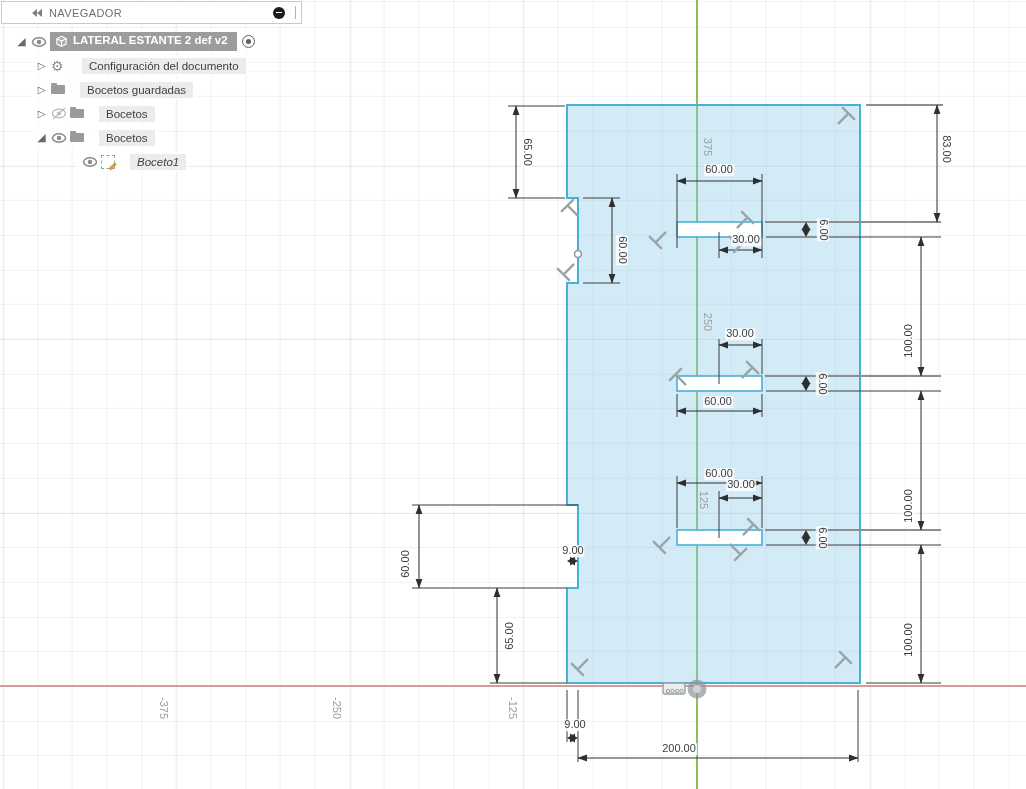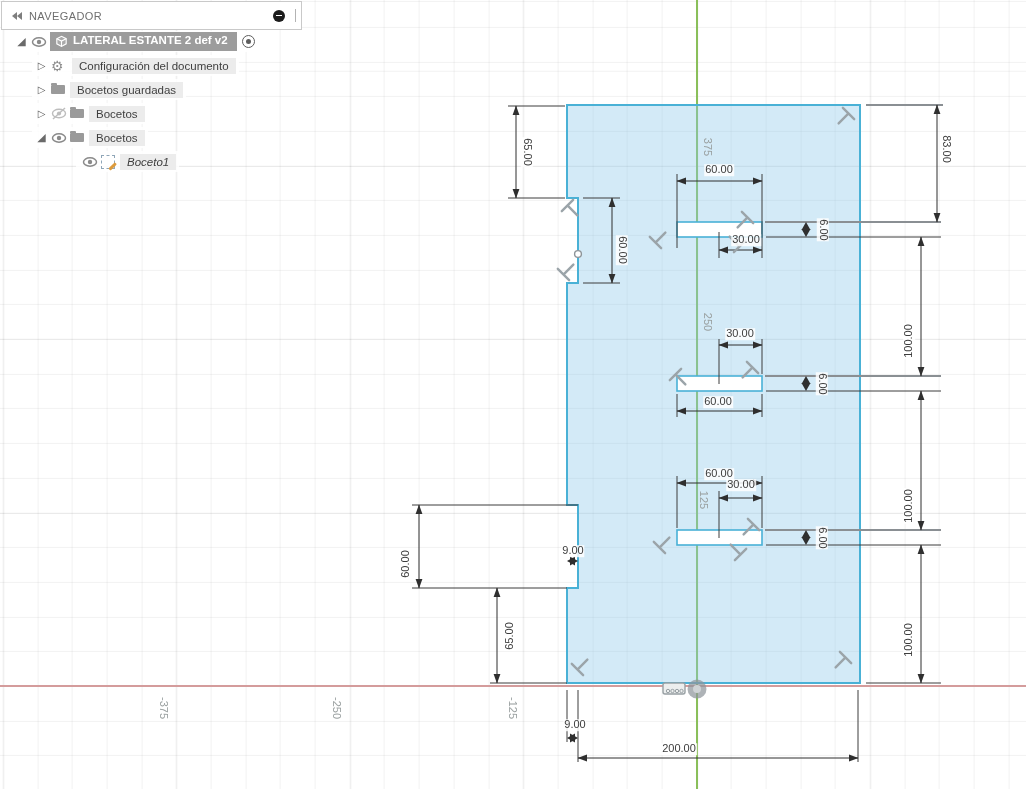--- a/index.html
+++ b/index.html
@@ -15,31 +15,31 @@
   .y-axis{position:absolute;left:696px;top:0;width:1.5px;height:789px;background:#8abf5a;}
   svg.overlay{position:absolute;left:0;top:0;}
   
   .dt{position:absolute;font-size:11px;color:#3d3d3d;white-space:nowrap;line-height:1.05;
       background:rgba(255,255,255,0.85);padding:0 1px;transform:translate(-50%,-50%);}
   .dt.r90{transform:translate(-50%,-50%) rotate(90deg);}
   .dt.rm90{transform:translate(-50%,-50%) rotate(-90deg);}
   .ax{position:absolute;font-size:11px;color:#9aa0a0;white-space:nowrap;background:transparent;
       transform:translate(-50%,-50%) rotate(90deg);}
   
-  .nav-header{position:absolute;left:1px;top:1px;width:301px;height:29px;background:#fff;
-      border:1px solid #c9c9c9;display:flex;align-items:center;box-sizing:border-box;}
+  .nav-header{position:absolute;left:1px;top:1px;width:301px;height:23px;background:#fff;
+      border:1px solid #c9c9c9;display:flex;align-items:center;box-sizing:border-box;padding-left:20px;}
   .chev{width:0;height:0;border:4px solid transparent;border-right:5px solid #7e7e7e;display:inline-block;}
   .nav-title{flex:1;margin-left:7px;font-size:11px;color:#6f6f6f;letter-spacing:0.4px;}
   .minus-circle{width:12px;height:12px;border-radius:50%;background:#1c1c1c;position:relative;margin-right:10px;}
   .minus-circle::after{content:"";position:absolute;left:3px;top:5.2px;width:6px;height:1.6px;background:#fff;}
   .grip{width:1.5px;height:13px;background:#b3b3b3;margin-right:5px;}
   .row{position:absolute;height:21px;display:flex;align-items:center;background:rgba(255,255,255,0.85);padding:0 3px;}
   .tri{font-family:"DejaVu Sans",sans-serif;font-size:10px;color:#5c5c5c;width:13px;display:inline-block;text-align:center;}
   .tri.open{font-size:11px;color:#6a6a6a;}
-  .chip{background:#ececec;padding:2px 7px;color:#3f3f3f;font-size:11.5px;margin-left:5px;white-space:nowrap;}
+  .chip{background:#ececec;padding:2px 7px;color:#3f3f3f;font-size:11.5px;margin-left:15px;white-space:nowrap;}
   .sel-block{display:flex;background:#9c9c9c;padding:2px 9px 2px 4px;margin-left:3px;}
   .sel-label{color:#ffffff;font-size:11.5px;font-weight:bold;margin-left:4px;white-space:nowrap;}
   .gear{font-family:"DejaVu Sans",sans-serif;font-size:14px;color:#8f8f8f;width:16px;text-align:center;line-height:1;}
   .folder{width:14px;height:9px;background:#9a9a9a;border-radius:1px;position:relative;margin-left:2px;display:inline-block;}
   .folder::before{content:"";position:absolute;top:-2.5px;left:0;width:6px;height:2.5px;background:#9a9a9a;border-radius:1px 1px 0 0;}
   .sketchic{width:12px;height:12px;border:1.2px dashed #8fa6b8;position:relative;display:inline-block;margin-left:2px;}
   .sketchic::after{content:"";position:absolute;right:-3px;bottom:0;width:9px;height:2.6px;background:#dd9b3c;border-radius:1px;transform:rotate(-45deg);}
   .radio{width:11px;height:11px;border:1.5px solid #5d5d5d;border-radius:50%;position:relative;margin-left:5px;display:inline-block;}
   .radio::after{content:"";position:absolute;left:3px;top:3px;width:5px;height:5px;background:#5d5d5d;border-radius:50%;}
   .icongap{margin-left:3px;display:inline-flex;}

